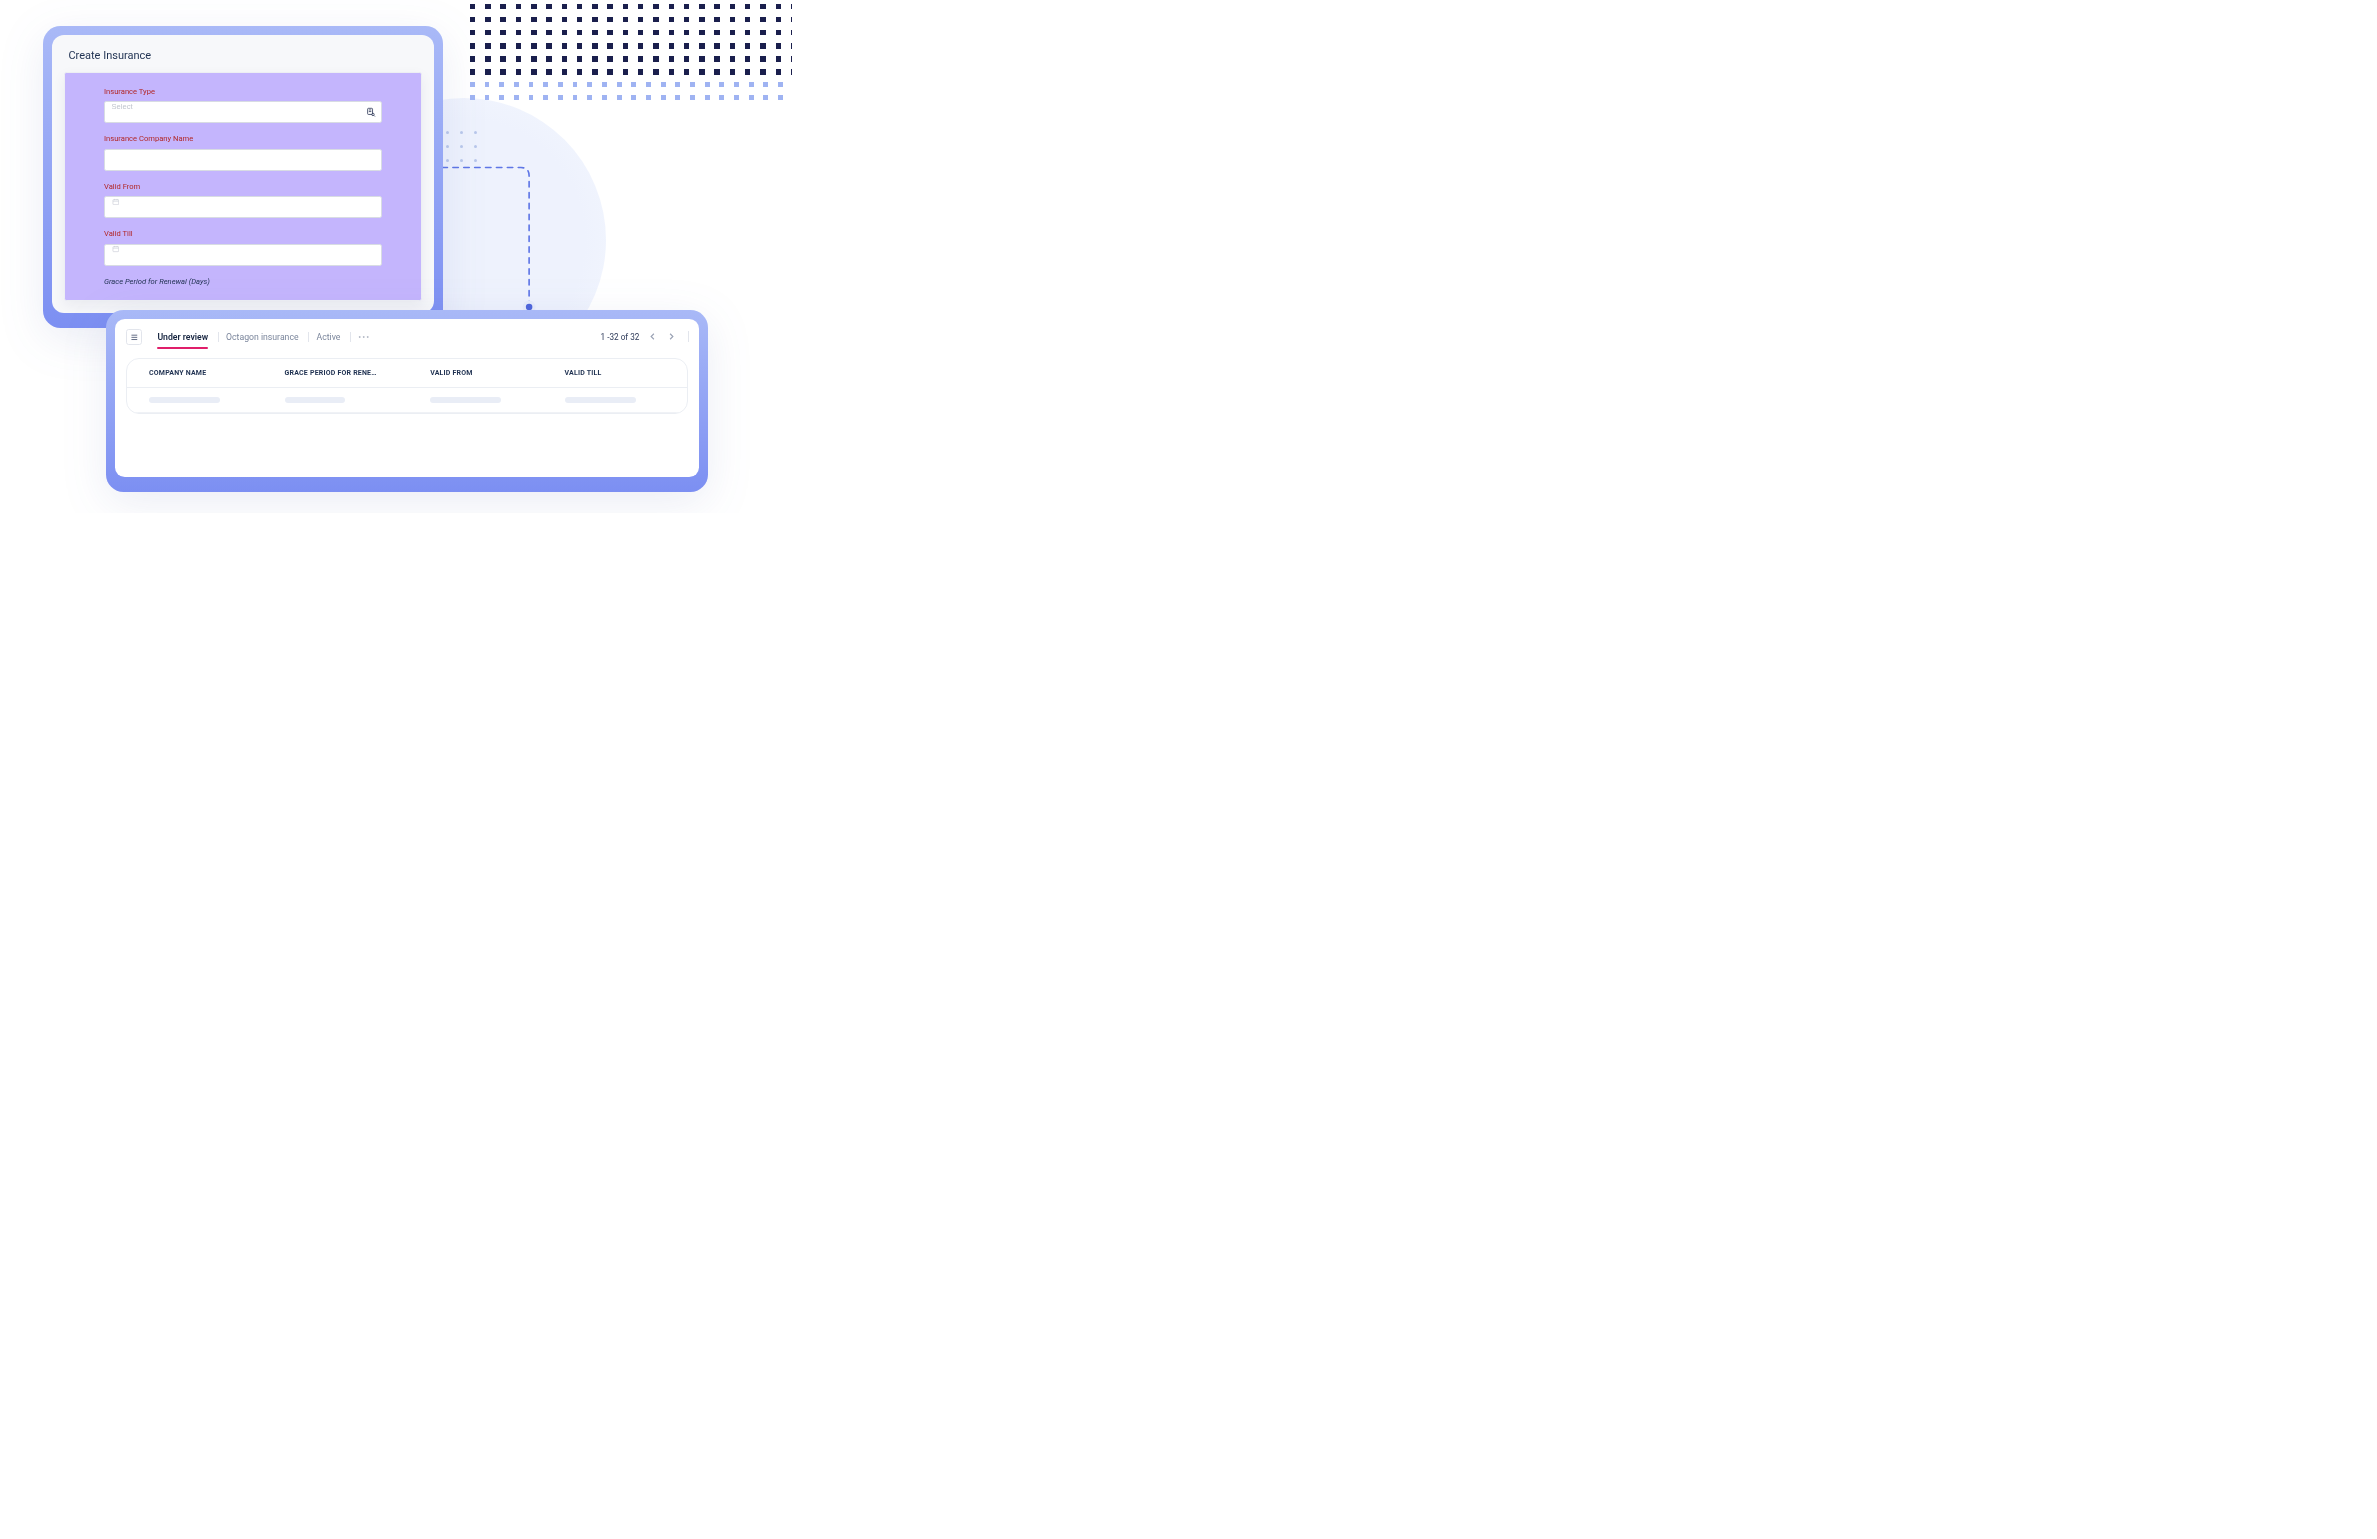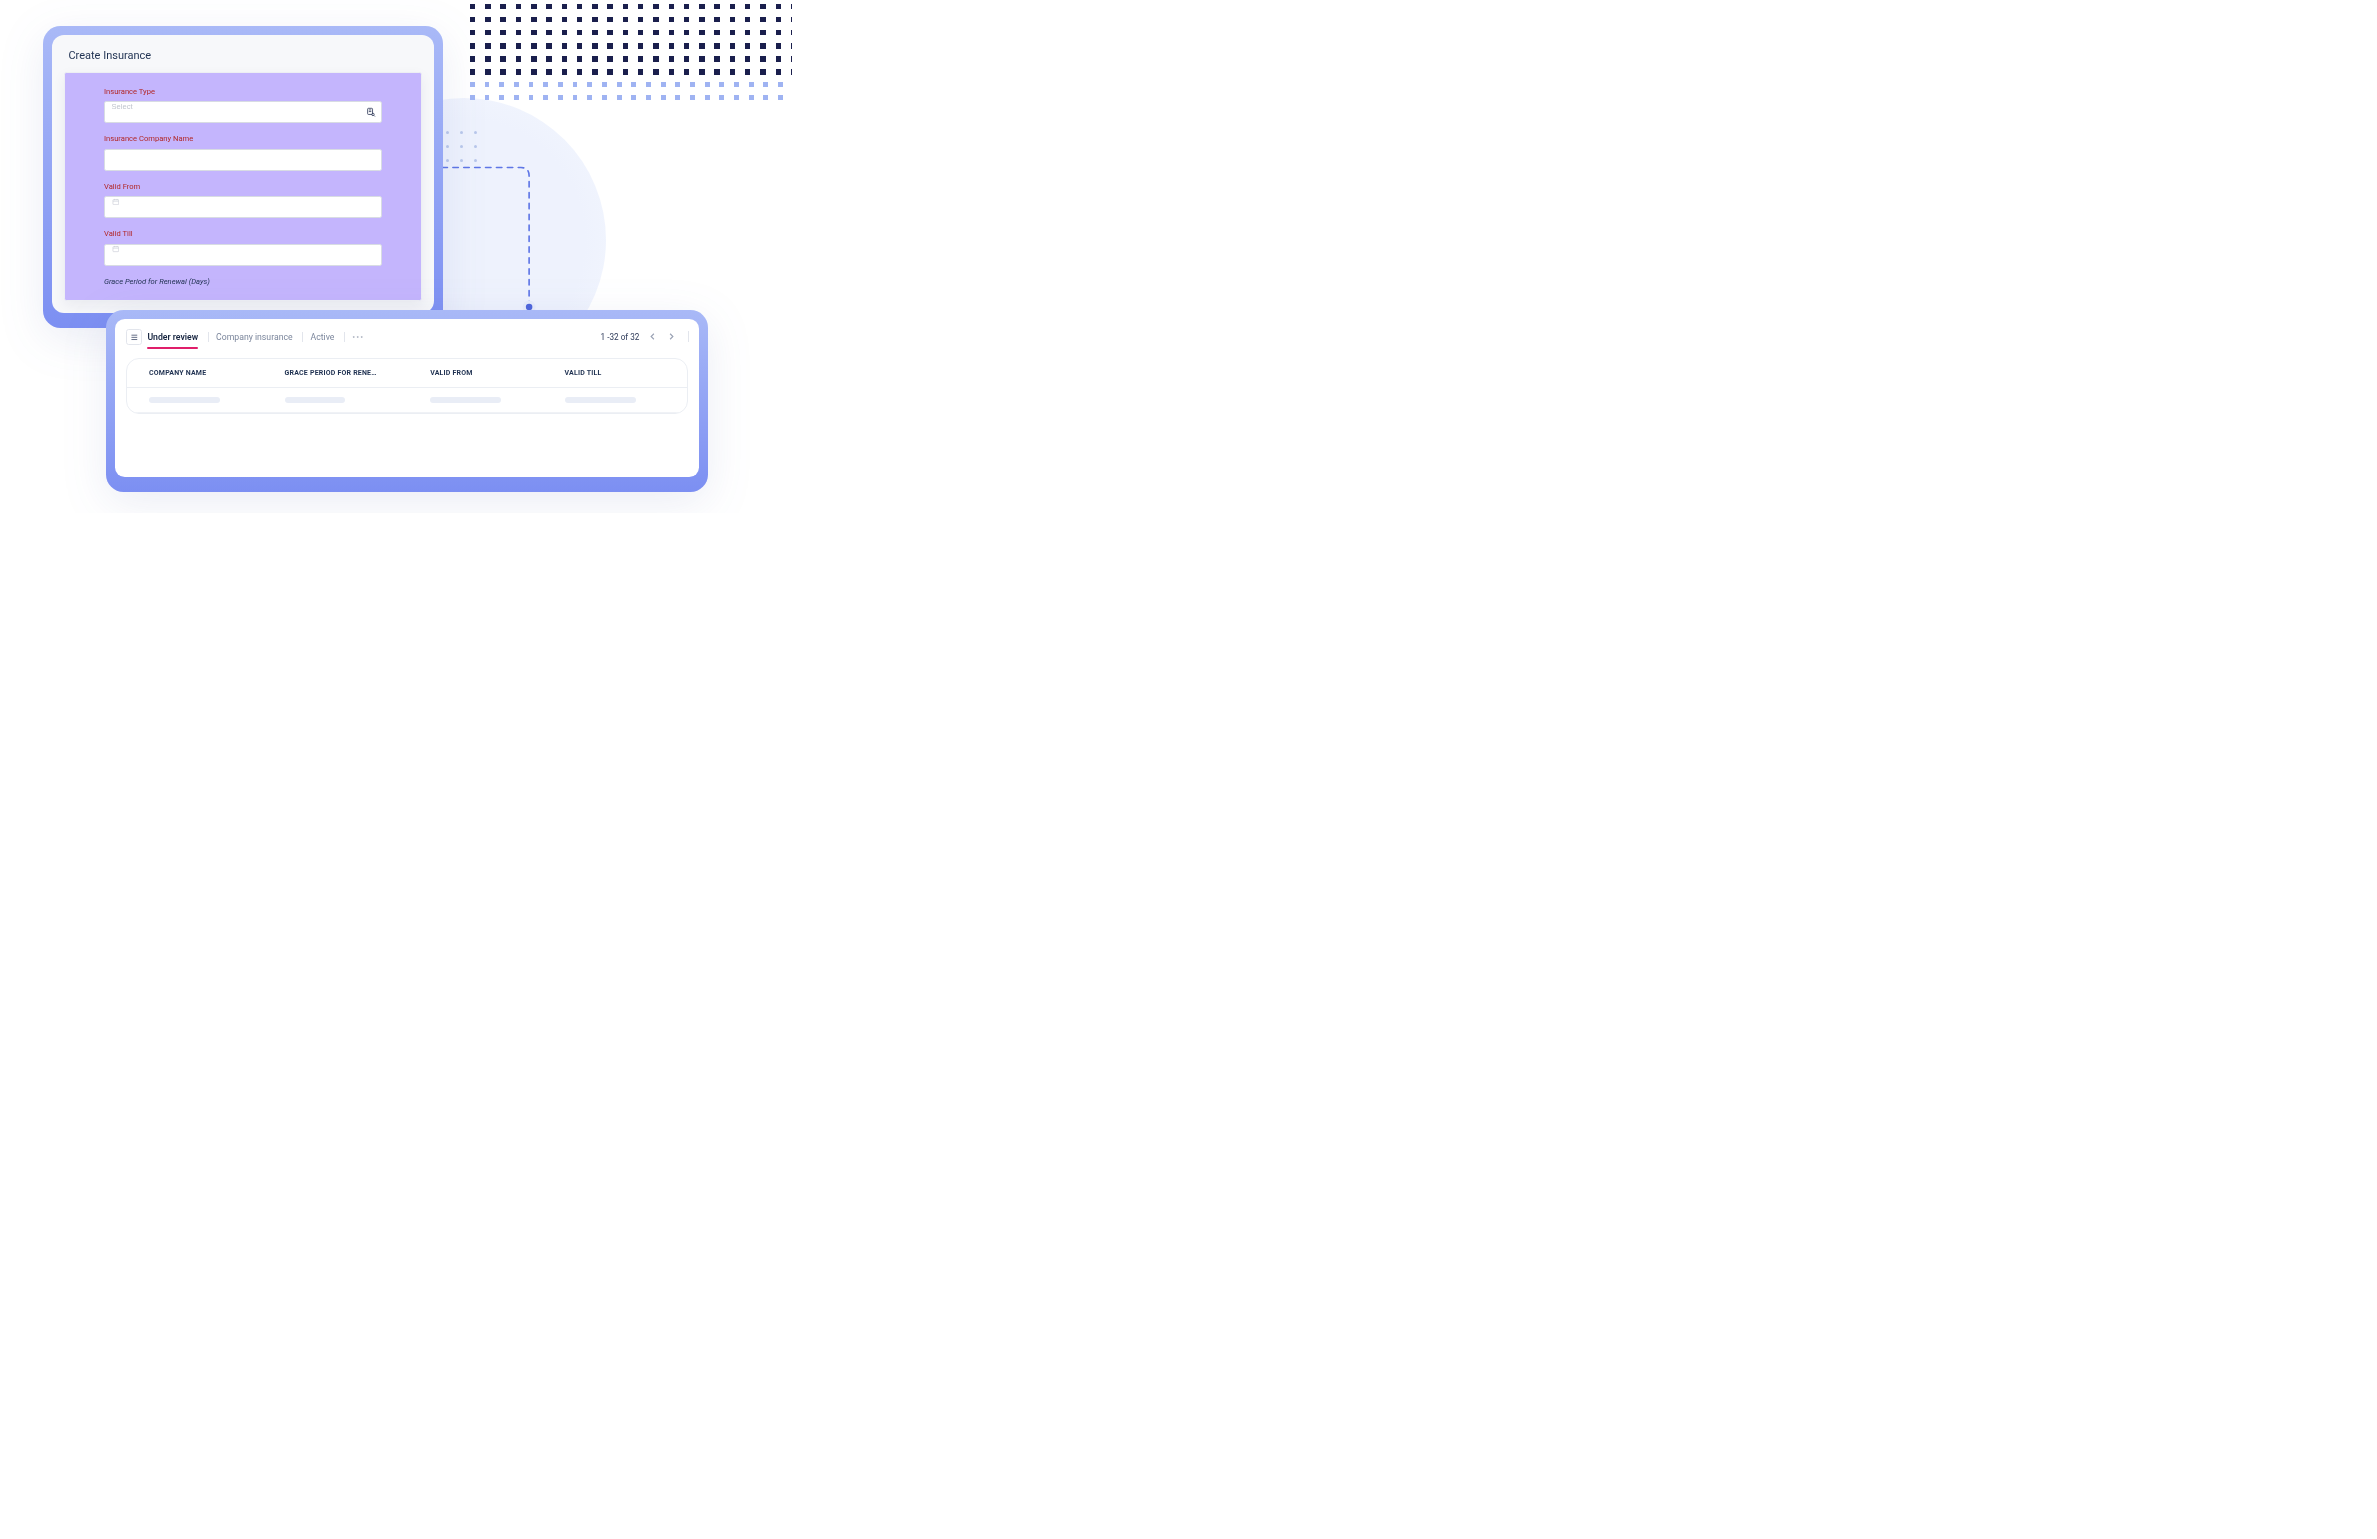--- a/index.html
+++ b/index.html
@@ -149,21 +149,21 @@
   .table-panel .card {
     position: absolute; inset: 0;
     background: #fff;
     border-radius: 9.8px;
     overflow: hidden;
   }
   .tabs-bar {
     display: flex;
     align-items: center;
     padding: 9.8px 11px 3.3px;
-    gap: 5px;
+    gap: 15px;
   }
   .menu-btn {
     width: 16.4px; height: 16.4px;
     border: 0.5px solid #E2E5EC;
     border-radius: 2.7px;
     display: flex; align-items: center; justify-content: center;
     cursor: pointer;
   }
   .menu-btn svg { width: 8.7px; height: 8.7px; color: #2E3A59; }
   .tabs { display: flex; align-items: center; }
@@ -352,21 +352,21 @@
       <div class="menu-btn">
         <svg viewBox="0 0 24 24" fill="none" stroke="currentColor" stroke-width="2">
           <line x1="4" y1="6" x2="20" y2="6"></line>
           <line x1="4" y1="12" x2="20" y2="12"></line>
           <line x1="4" y1="18" x2="20" y2="18"></line>
         </svg>
       </div>
       <div class="tabs">
         <span class="tab active">Under review</span>
         <span class="tab-sep"></span>
-        <span class="tab">Company insurance</span>
+        <span class="tab">Octagon insurance</span>
         <span class="tab-sep"></span>
         <span class="tab">Active</span>
         <span class="tab-sep"></span>
         <span class="more-dots">•••</span>
       </div>
       <div class="pager">
         <span>1 -32 of 32</span>
         <span class="chev">
           <svg viewBox="0 0 24 24" fill="none" stroke="currentColor" stroke-width="2.5">
               <polyline points="15 18 9 12 15 6"></polyline>

